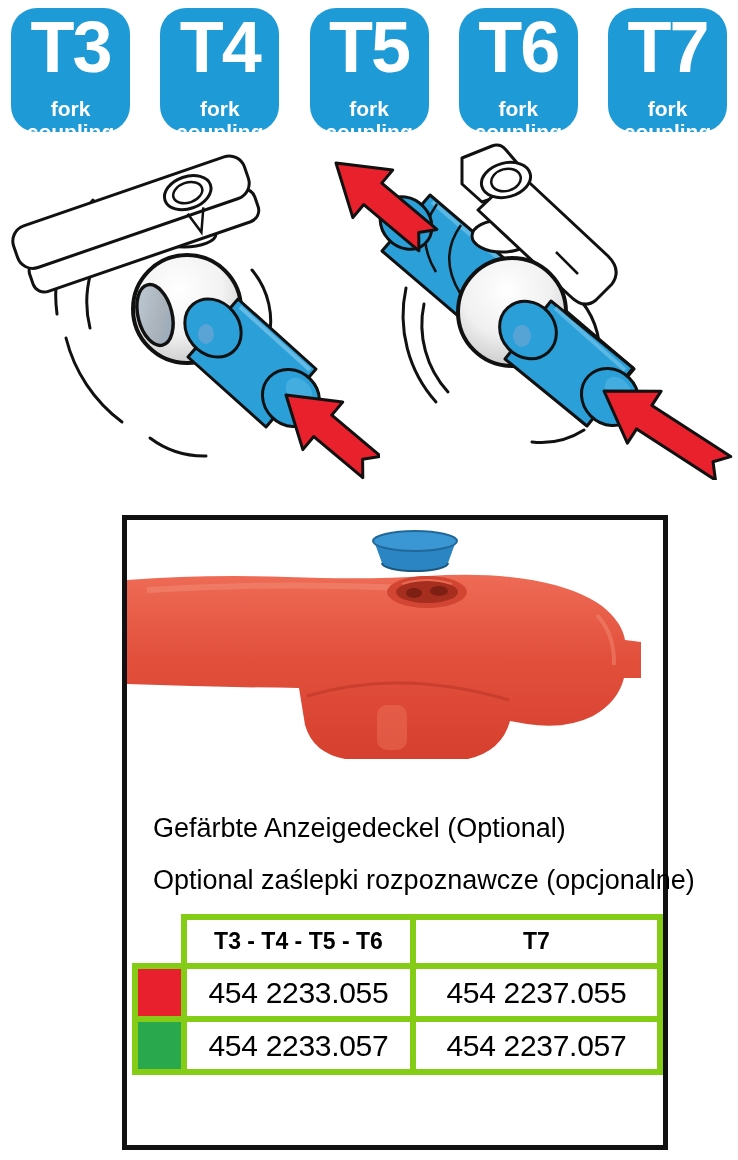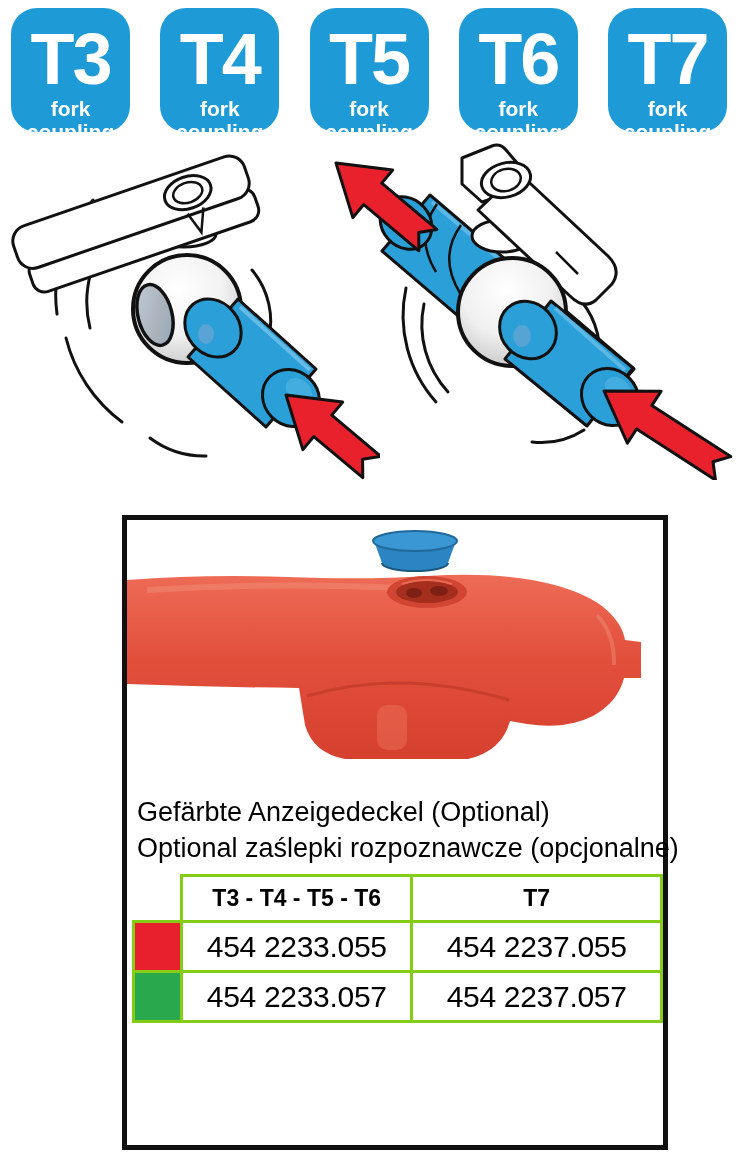--- a/index.html
+++ b/index.html
@@ -3,35 +3,35 @@
 <meta charset="utf-8">
 <style>
   html,body{margin:0;padding:0;}
   body{
     width:738px;height:1160px;position:relative;background:#fff;overflow:hidden;
     font-family:"Liberation Sans","DejaVu Sans",sans-serif;color:#000;
   }
   
   .badges{position:absolute;top:8px;left:11px;width:716px;display:flex;justify-content:space-between;}
   .badge{width:119px;height:124px;background:#1e9bd7;border-radius:26px;color:#fff;text-align:center;}
-  .badge-code{font-size:72px;font-weight:bold;line-height:72px;margin-top:15px;letter-spacing:-2px;}
-  .badge-sub{font-size:21px;font-weight:bold;line-height:23px;margin-top:2px;}
+  .badge-code{font-size:72px;font-weight:bold;line-height:72px;margin-top:3px;letter-spacing:-2px;}
+  .badge-sub{font-size:21px;font-weight:bold;line-height:23px;margin-top:14px;}
   
   .illu{position:absolute;}
   .illu-left{left:0;top:142px;}
   .illu-right{left:320px;top:140px;}
   
   .infobox{
     position:absolute;left:122px;top:515px;width:536px;height:625px;
     border:5px solid #111;background:#fff;
   }
   .captions{padding:8px 0 0 10px;}
-  .captions p{margin:0;font-size:27px;line-height:36px;white-space:nowrap;}
+  .captions p{margin:16px;font-size:27px;line-height:36px;white-space:nowrap;}
   table.parts{border-collapse:collapse;margin:8px 0 0 5px;table-layout:fixed;}
-  table.parts td,table.parts th{border:3px solid #84cc16;padding:0;text-align:center;vertical-align:middle;}
+  table.parts td,table.parts th{border:6px solid #84cc16;padding:0;text-align:center;vertical-align:middle;}
   table.parts th{width:229px;height:43px;font-size:23px;font-weight:bold;}
   table.parts th.c2{width:249px;}
   table.parts td.num{font-size:30px;font-weight:normal;height:47px;letter-spacing:-0.3px;}
   table.parts td.swatch{width:46px;}
   table.parts .noborder{border:none;background:#fff;width:46px;}
 </style>
 </head>
 <body>
 
 <div class="badges">

